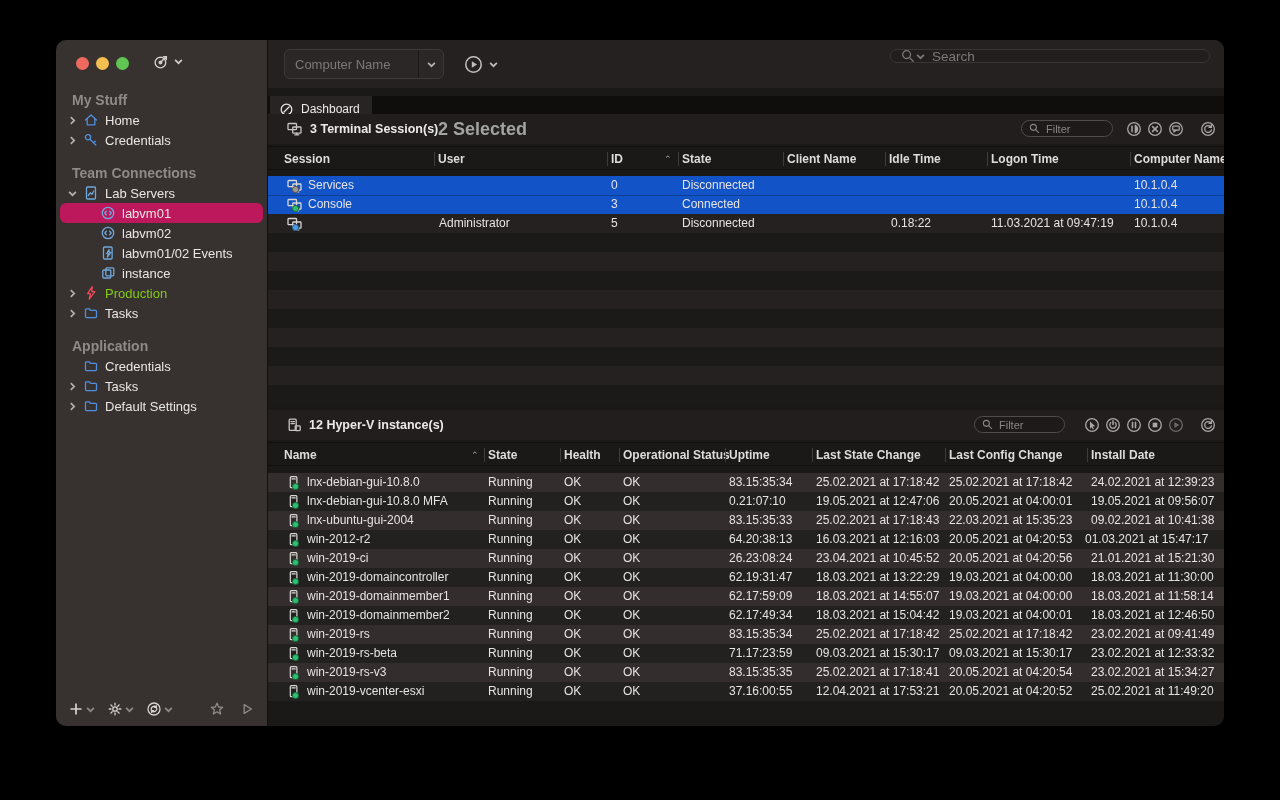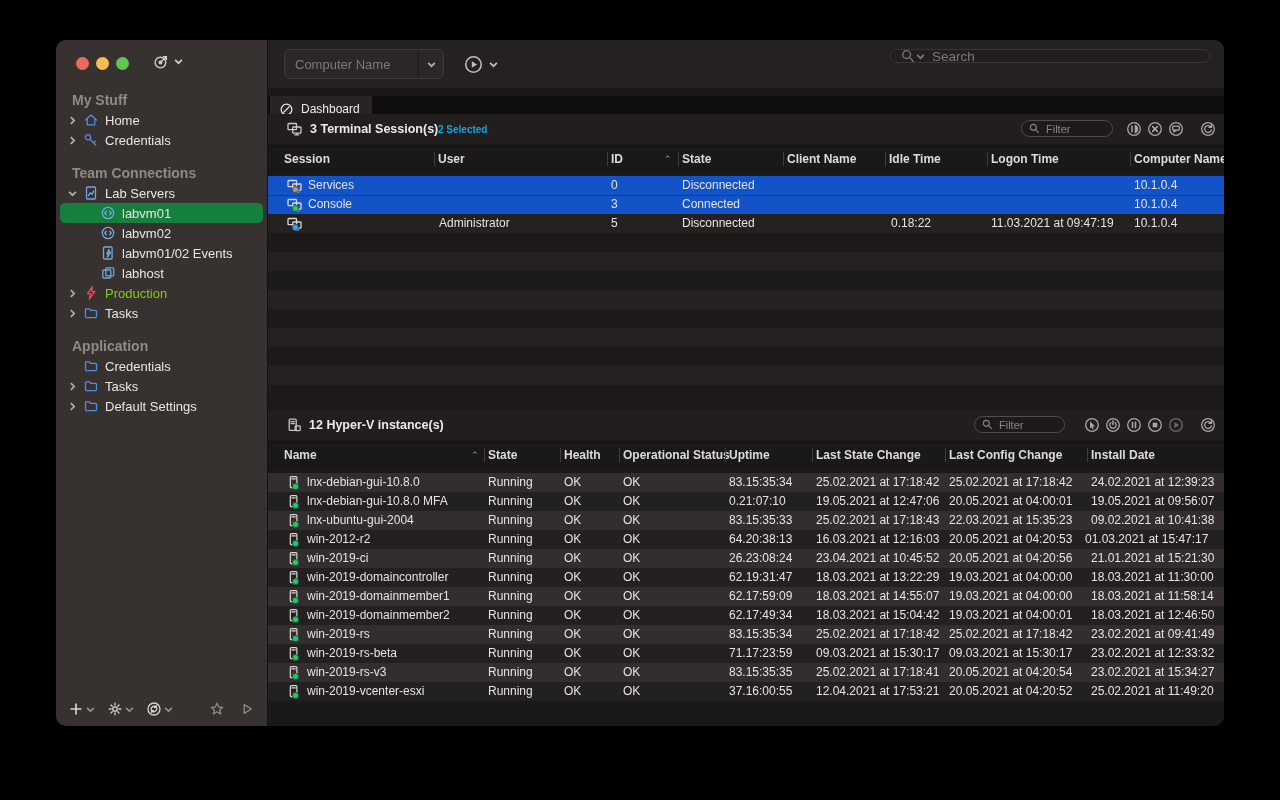--- a/index.html
+++ b/index.html
@@ -11,21 +11,21 @@
   .sidebar{position:relative;width:211px;background:#37312f;flex:none;}
   .titlebar{height:48px;position:relative;}
   .tl{position:absolute;top:17px;width:13px;height:13px;border-radius:50%;}
   .tl.red{left:20px;background:#ee6a5f;}
   .tl.yellow{left:40px;background:#f5bf4f;}
   .tl.green{left:60px;background:#61c554;}
   .tb-action{position:absolute;left:97px;top:13px;display:flex;align-items:center;gap:4px;color:#cfccc9;}
   .side-label{height:20px;line-height:20px;padding-left:16px;font-size:14px;font-weight:bold;color:#8d8a87;margin-top:13px;}
   .side-label:first-child{margin-top:2px;}
   .side-item{position:relative;height:20px;margin:0 4px;border-radius:5px;display:flex;align-items:center;color:#e8e6e3;font-size:13px;cursor:default;}
-  .side-item.selected{background:#15803d;}
+  .side-item.selected{background:#be185d;border-radius:6px;}
   .side-item .chev{width:12px;margin-left:8px;color:#b5b1ae;display:flex;flex:none;}
   .side-item .no-chev{width:12px;margin-left:8px;flex:none;}
   .side-item.lvl1 .chev,.side-item.lvl1 .no-chev{width:29px;}
   .side-item .it-icon{width:17px;height:16px;margin:0 6px 0 2px;display:flex;align-items:center;justify-content:center;flex:none;}
   .side-footer{position:absolute;left:0;bottom:0;width:100%;height:34px;display:flex;align-items:center;padding:0 12px;color:#cfccc9;}
   .sf-btn{display:flex;align-items:center;gap:2px;margin-right:12px;color:#d6d3d0;}
   .sf-right{margin-left:auto;display:flex;align-items:center;gap:14px;color:#8f8b88;}
   
   .main{position:relative;flex:1;background:#1b1918;border-left:1px solid #121010;}
   .toolbar{position:absolute;left:0;top:0;width:100%;height:48px;background:#242120;}
@@ -34,21 +34,21 @@
   .combo-btn{width:25px;height:100%;border-left:1px solid #1d1a19;display:flex;align-items:center;justify-content:center;color:#b5b1ae;}
   .playsplit{position:absolute;left:190px;top:9px;height:30px;display:flex;align-items:center;gap:6px;color:#c2bebb;padding:0 6px;}
   .searchbox{position:absolute;right:14px;top:9px;width:320px;height:14px;border:1px solid #393534;border-radius:8px;background:#211e1d;display:flex;align-items:center;padding:0 9px;color:#7d7976;}
   .searchbox .ph{font-size:13.5px;margin-left:7px;}
   .tabbar{position:absolute;left:0;top:56px;width:100%;height:26px;background:#0f0e0d;}
   .tab{position:absolute;left:2px;top:0;height:26px;padding:0 12px 0 9px;background:#282424;display:flex;align-items:center;gap:7px;color:#eceae8;font-size:12px;}
   .panel-header{position:absolute;left:0;width:100%;height:30px;background:#211e1d;display:flex;align-items:center;}
   #ph1{top:74px;} #ph2{top:370px;}
   .panel-header .p-icon{margin-left:18px;color:#c9c5c2;display:flex;flex:none;}
   .panel-header .p-title{margin-left:7px;font-size:12.5px;font-weight:bold;color:#eceae8;white-space:nowrap;}
-  .panel-header .p-sel{position:absolute;left:170px;font-size:10px;font-weight:bold;color:#0ea5e9;}
+  .panel-header .p-sel{position:absolute;left:170px;font-size:18px;font-weight:bold;color:#a3a3a3;}
   .filterbox{position:absolute;height:17px;border:1px solid #514c49;border-radius:9px;background:#1d1a19;display:flex;align-items:center;padding:0 6px;color:#8a8683;}
   .filterbox .ph{font-size:11px;margin-left:5px;}
   #flt1{left:753px;top:6px;width:92px;} #flt2{left:706px;top:6px;width:91px;}
   .pbtns{position:absolute;top:7px;display:flex;align-items:center;}
   #btns1{left:858px;} #btns2{left:816px;}
   .cbtn{width:16px;height:16px;margin-right:5px;color:#aaa6a3;display:flex;align-items:center;justify-content:center;}
   .cbtn.gap{margin-left:11px;}
   .cbtn.disabled{color:#6b6764;}
   .thead{position:absolute;left:0;width:100%;height:24px;background:#1b1818;border-top:1px solid #121010;border-bottom:1px solid #121010;}
   #thead1{top:106px;} #thead2{top:402px;}
@@ -169,21 +169,21 @@
             <span>labvm01/02 Events</span>
           </div>
           <div class="side-item lvl1">
             <span class="no-chev"></span>
             <span class="it-icon" style="color: rgb(111, 168, 221);">
               <svg width="16" height="16" viewBox="0 0 16 16" fill="none" stroke="currentColor" stroke-width="1.3" stroke-linecap="round" stroke-linejoin="round">
                 <rect x="2.8" y="5" width="8" height="8" rx="1"></rect>
                 <rect x="5.8" y="2.8" width="8" height="8" rx="1"></rect>
               </svg>
             </span>
-            <span>labhost</span>
+            <span>instance</span>
           </div>
           <div class="side-item">
             <span class="chev">
               <svg width="9" height="9" viewBox="0 0 8 8" fill="none" stroke="currentColor" stroke-width="1.5">
                 <path d="M2.5 1 L5.5 4 L2.5 7"></path>
               </svg>
             </span>
             <span class="it-icon" style="color: rgb(240, 74, 92);">
               <svg width="16" height="16" viewBox="0 0 16 16" fill="none" stroke="currentColor" stroke-width="1.3" stroke-linecap="round" stroke-linejoin="round">
                 <path d="M9.2 1.6 L4.6 8.6 H7.5 L6.2 14.2 L11.8 6.6 H8.8 Z"></path>

